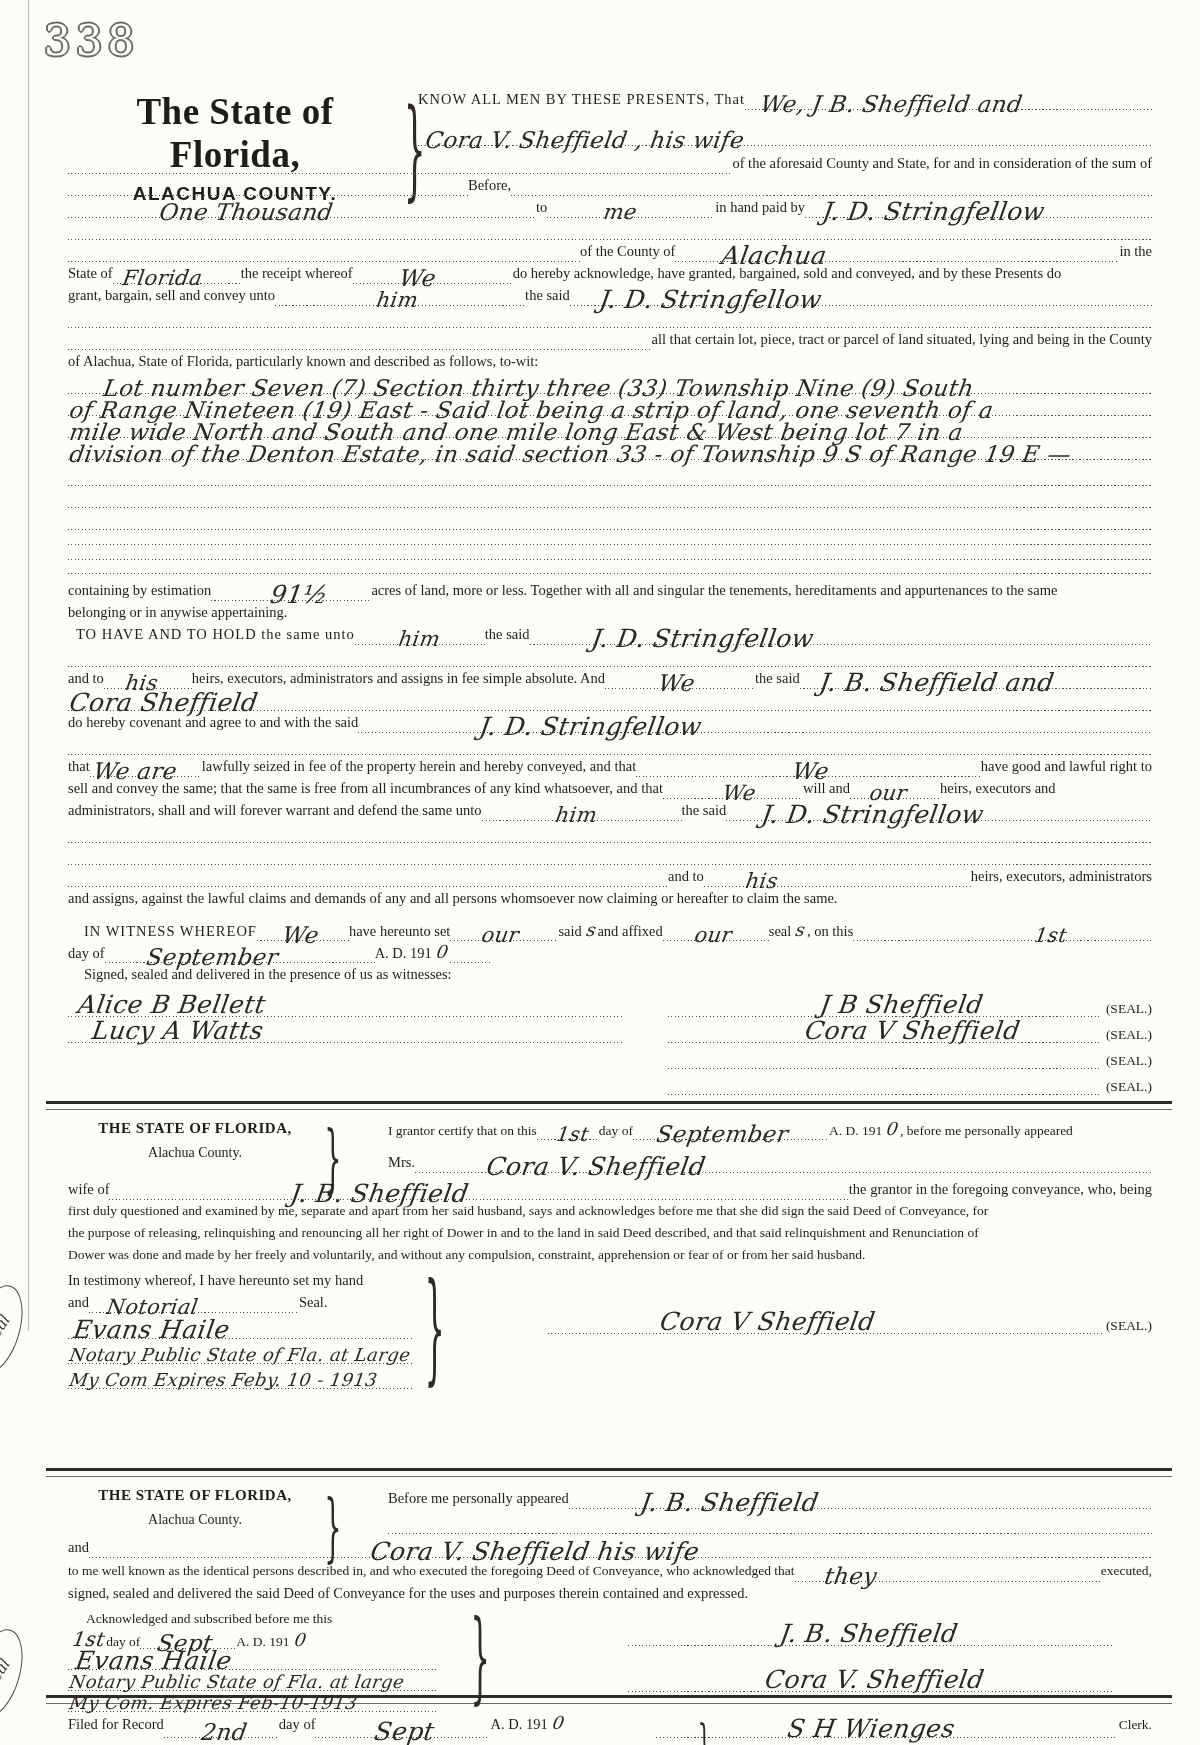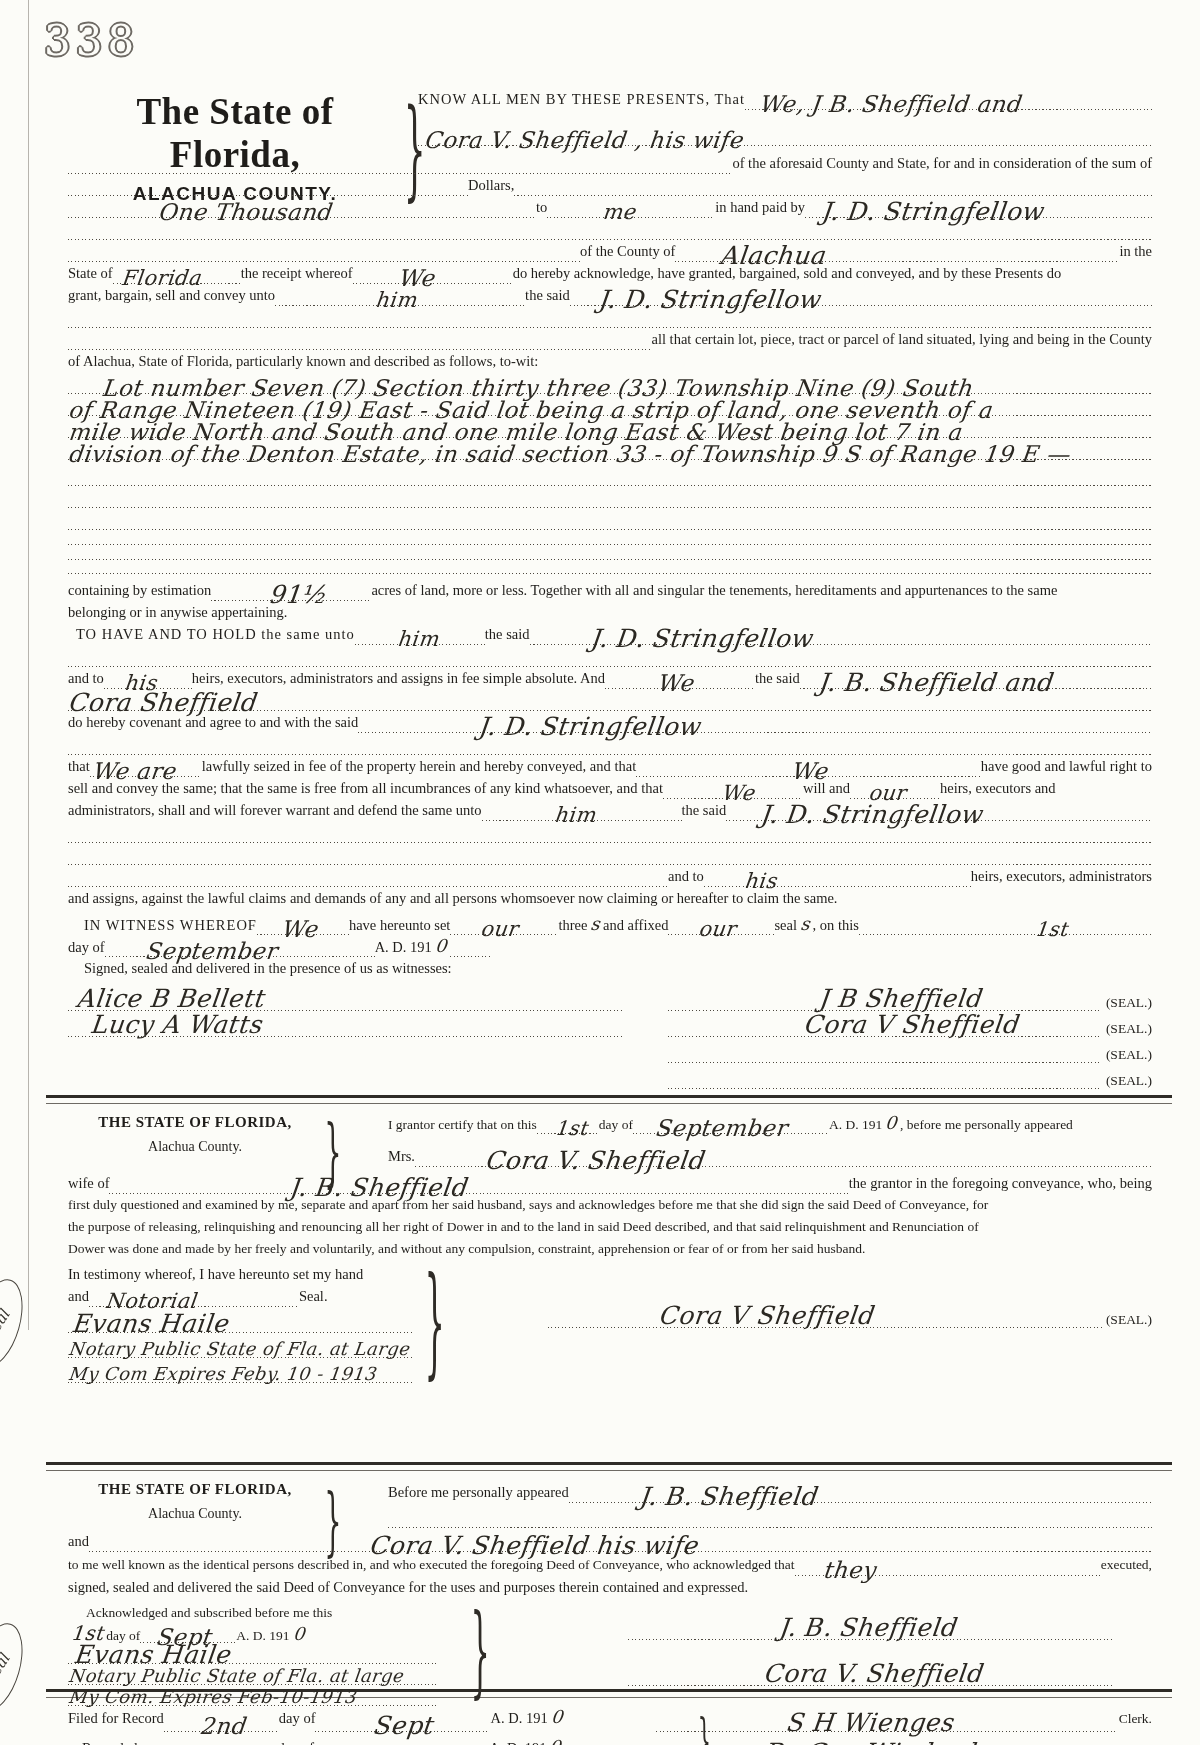--- a/index.html
+++ b/index.html
@@ -66,21 +66,21 @@
       <span class="blank fill">
         <span class="hw md" style="left:6px;">Cora V. Sheffield , his wife</span>
       </span>
     </div>
     <div class="row" style="margin-top:6px;">
       <span class="blank fill"></span>
       <span class="t">of the aforesaid County and State, for and in consideration of the sum of</span>
     </div>
     <div class="row">
       <span class="blank" style="flex:0 0 400px;"></span>
-      <span class="t">Dollars,</span>
+      <span class="t">Before,</span>
       <span class="blank fill"></span>
     </div>
     <div class="row">
       <span class="blank" style="flex:0 0 468px;">
         <span class="hw md" style="left:90px;">One Thousand</span>
       </span>
       <span class="t">to</span>
       <span class="blank" style="flex:0 0 168px;">
         <span class="hw" style="left:55px;">me</span>
       </span>
@@ -265,30 +265,30 @@
       <span class="t">and to</span>
       <span class="blank fill">
         <span class="hw" style="left:40px;">his</span>
       </span>
       <span class="t">heirs, executors, administrators</span>
     </div>
     <div class="row">
       <span class="t">and assigns, against the lawful claims and demands of any and all persons whomsoever now claiming or hereafter to claim the same.</span>
     </div>
 
-    <div class="row" style="margin-top:4px;">
+    <div class="row" style="margin-top:10px;">
       <span class="t caps" style="margin-left:16px;">IN WITNESS WHEREOF</span>
       <span class="blank" style="flex:0 0 92px;">
         <span class="hw md" style="left:24px;">We</span>
       </span>
       <span class="t">have hereunto set</span>
       <span class="blank" style="flex:0 0 108px;">
         <span class="hw" style="left:30px;">our</span>
       </span>
-      <span class="t">three</span>
+      <span class="t">said</span>
         <span class="hw inline xs">s</span>
       <span class="t">and affixed</span>
       <span class="blank" style="flex:0 0 106px;">
         <span class="hw" style="left:30px;">our</span>
       </span>
       <span class="t">seal</span>
         <span class="hw inline xs">s</span>
       <span class="t">, on this</span>
       <span class="blank fill">
         <span class="hw s20" style="left:60%;">1st</span>

